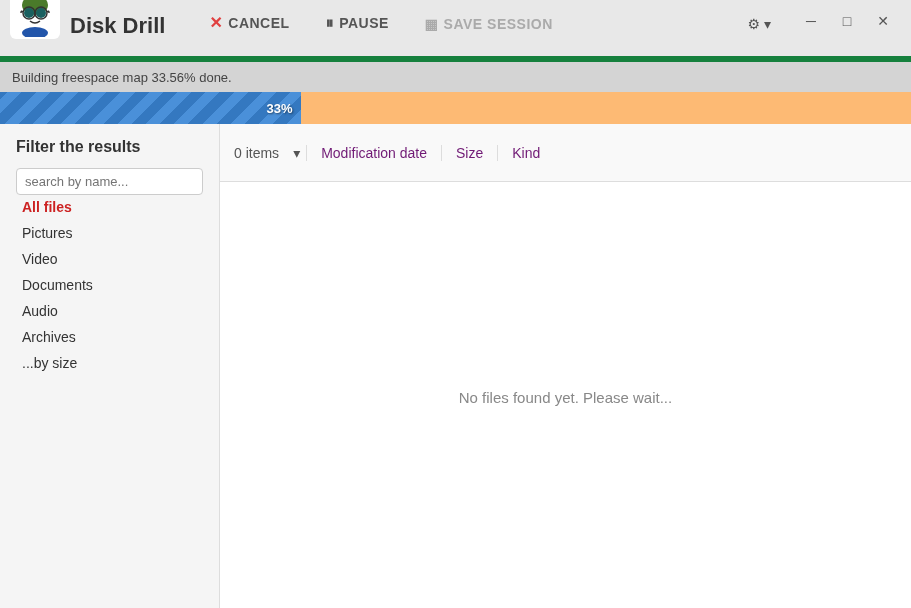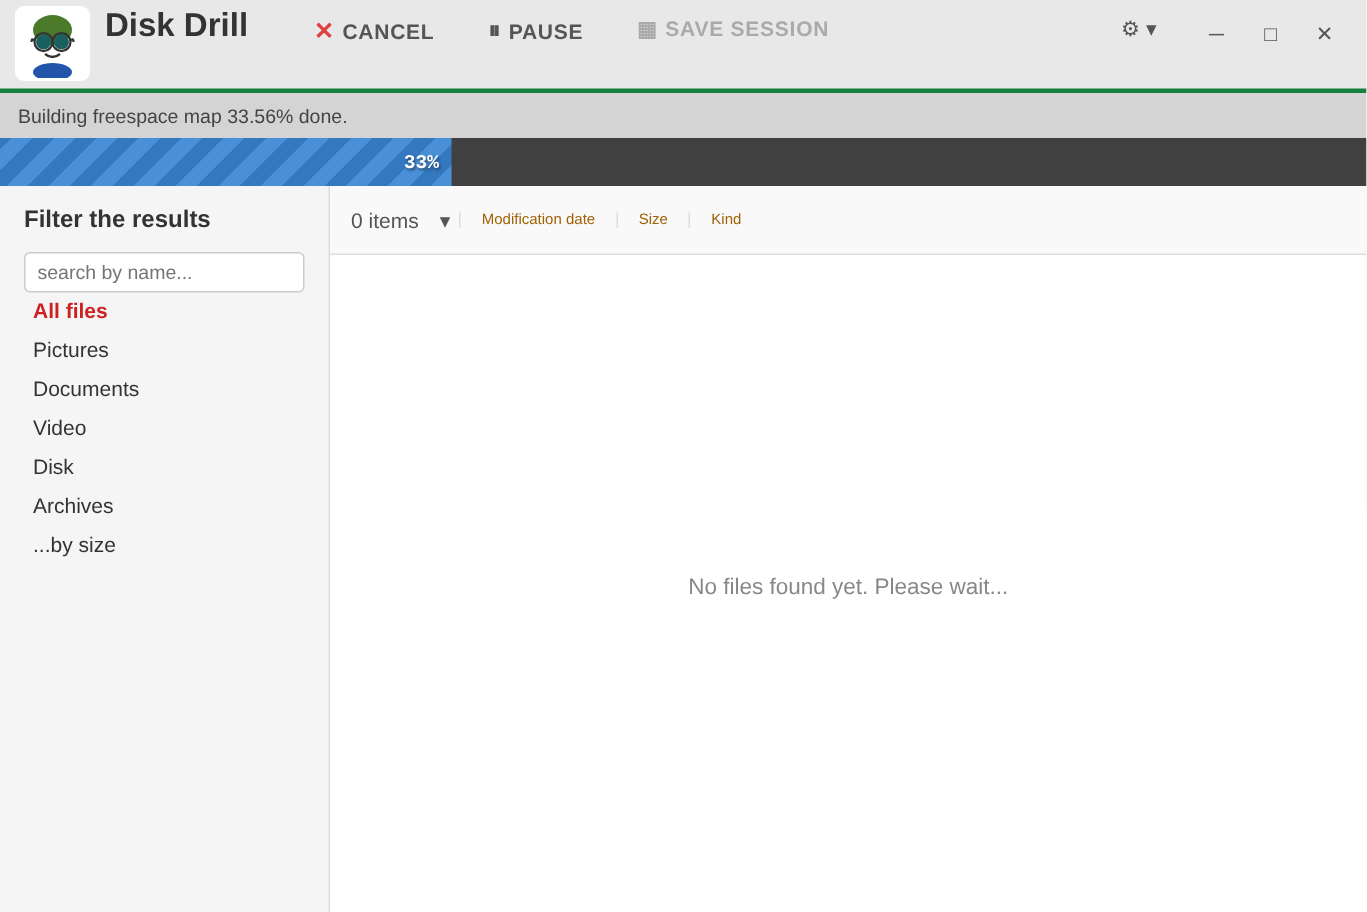--- a/index.html
+++ b/index.html
@@ -9,25 +9,25 @@
       height: 608px;
       font-family: 'Segoe UI', Arial, sans-serif;
       background: #f0f0f0;
       overflow: hidden;
       user-select: none;
     }
 
     
     #titlebar {
       display: flex;
-      align-items: flex-start;
+      align-items: flex-end;
       background: #e8e8e8;
       height: 62px;
-      padding: 4px 10px;
-      border-bottom: 3px solid #15803d;
+      padding: 17px 10px;
+      border-bottom: 6px solid #15803d;
     }
 
     #app-logo {
       width: 50px;
       height: 50px;
       border-radius: 6px;
       overflow: hidden;
       margin-right: 10px;
       flex-shrink: 0;
       background: #fff;
@@ -114,24 +114,23 @@
       font-size: 13px;
       color: #444;
       height: 26px;
       display: flex;
       align-items: center;
     }
 
     
     #progressbar-area {
       height: 32px;
-      background: #404040;
+      background: #fdba74;
       position: relative;
       overflow: hidden;
-      font-family: Liberation Mono, monospace;
     }
 
     #progress-fill {
       position: absolute;
       top: 0; left: 0;
       height: 100%;
       background: repeating-linear-gradient(
         -45deg,
         #4a90d9,
         #4a90d9 10px,
@@ -204,41 +203,41 @@
       flex-direction: column;
       background: #fff;
     }
 
     #content-header {
       display: flex;
       align-items: center;
       padding: 8px 14px;
       border-bottom: 1px solid #ddd;
       background: #f9f9f9;
-      height: 46px;
+      height: 58px;
     }
 
     #items-count {
       font-size: 14px;
       color: #555;
       margin-right: 8px;
     }
 
     #dropdown-btn {
       border: none;
       background: transparent;
       cursor: pointer;
       font-size: 14px;
       color: #555;
       padding: 2px 6px;
     }
 
     .col-header {
-      font-size: 10px;
-      color: #a16207;
+      font-size: 14px;
+      color: #701a75;
       padding: 0 14px;
       border-left: 1px solid #ddd;
     }
 
     #content-body {
       flex: 1;
       display: flex;
       align-items: center;
       justify-content: center;
     }
@@ -318,23 +317,23 @@
 </div>
 
 <div id="main">
 
   <div id="sidebar">
     <div id="filter-title">Filter the results</div>
     <input id="search-input" type="text" placeholder="search by name..." style="">
 
     <div class="filter-item active">All files</div>
     <div class="filter-item">Pictures</div>
+    <div class="filter-item">Video</div>
     <div class="filter-item">Documents</div>
-    <div class="filter-item">Video</div>
-    <div class="filter-item">Disk</div>
+    <div class="filter-item">Audio</div>
     <div class="filter-item">Archives</div>
     <div class="filter-item">...by size</div>
   </div>
 
   <div id="content">
     <div id="content-header">
       <span id="items-count">0 items</span>
       <button id="dropdown-btn">▾</button>
       <span class="col-header">Modification date</span>
       <span class="col-header">Size</span>

